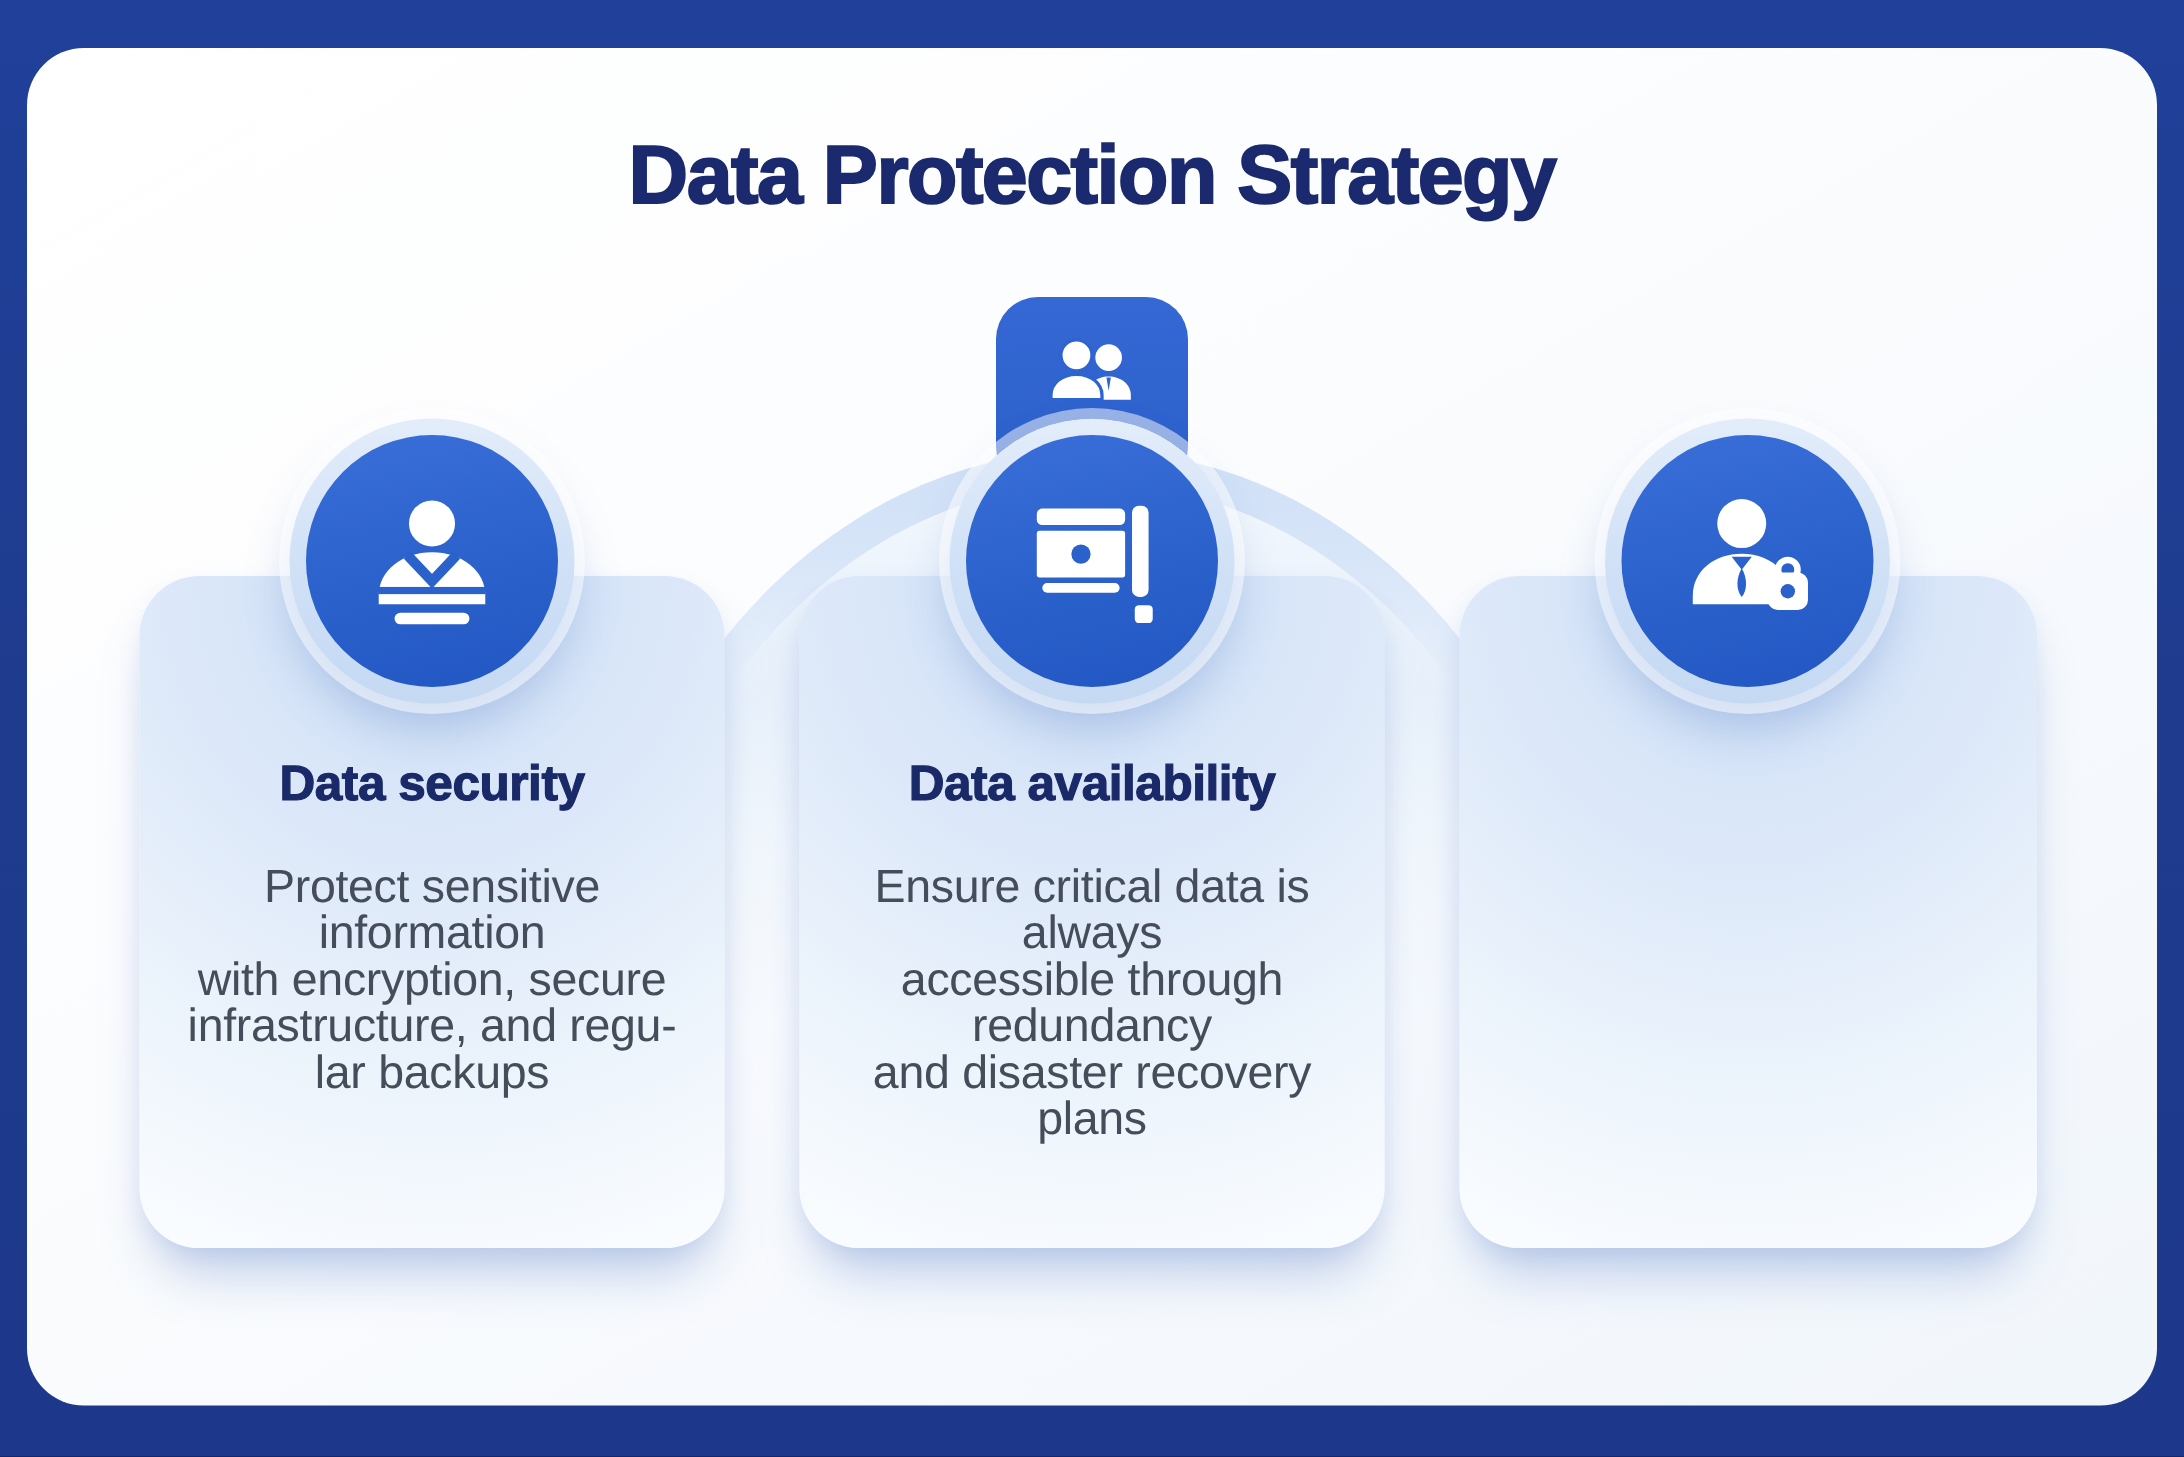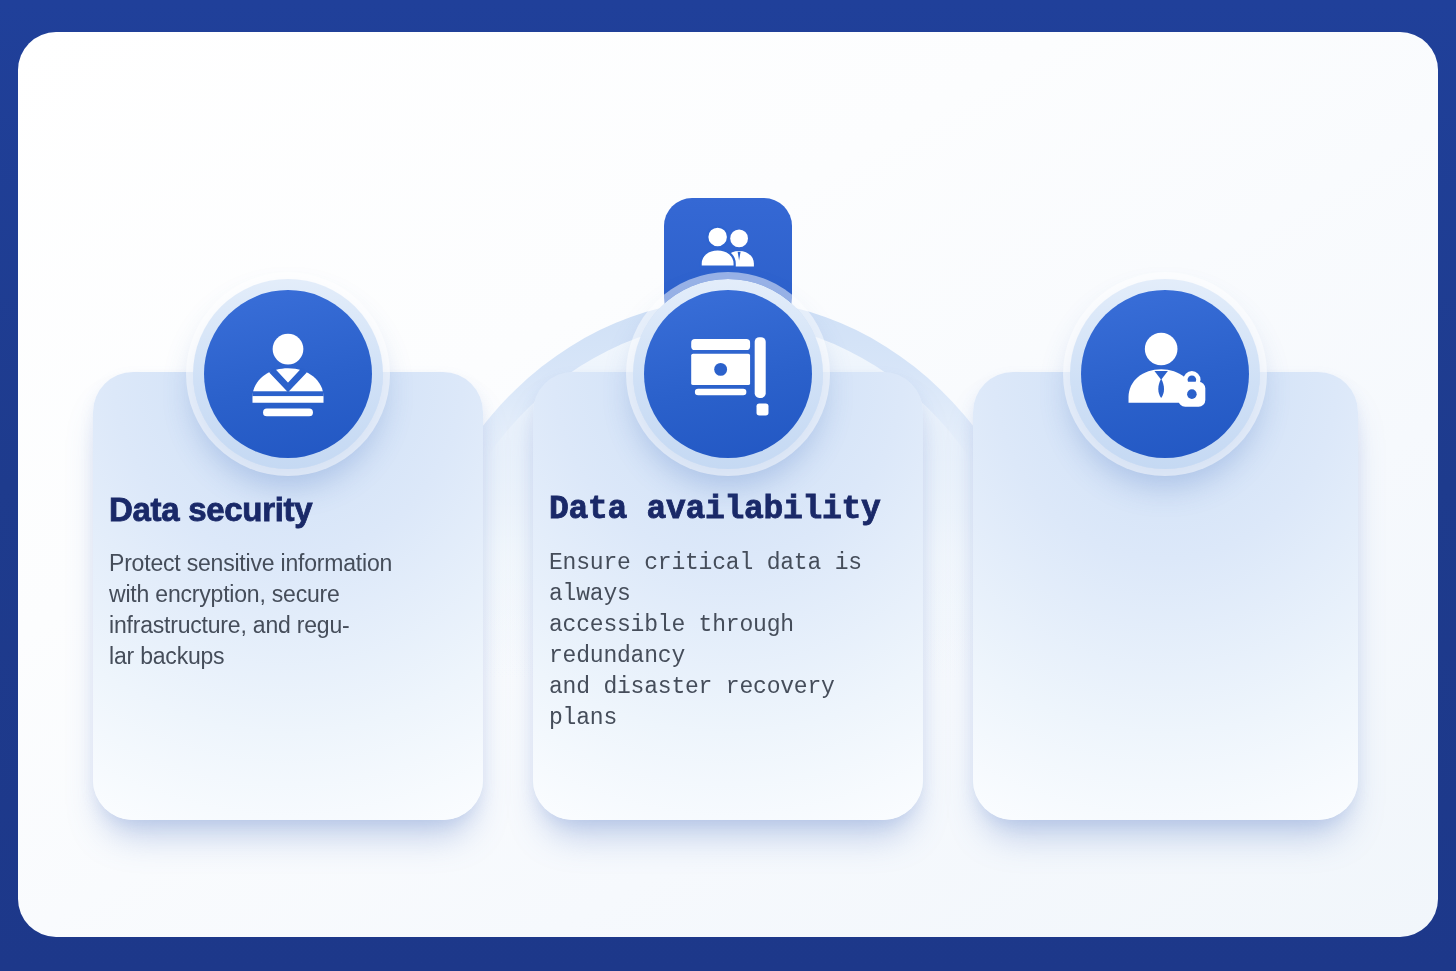--- a/index.html
+++ b/index.html
@@ -35,35 +35,35 @@
   
   .badge{
     position:absolute;left:664px;top:198px;width:128px;height:128px;
     border-radius:28px;z-index:2;
     background:linear-gradient(180deg,#3568d4 0%,#2b5fc9 100%);
     display:flex;justify-content:center;align-items:flex-start;
   }
   .badge svg{margin-top:22px;}
   
   .card{
-    position:absolute;top:372px;width:390px;height:448px;
+    position:absolute;top:384px;width:390px;height:448px;
     border-radius:40px;z-index:3;box-sizing:border-box;
     background:radial-gradient(140% 130% at 50% 0%,#cddff6 0%,#dce8f9 32%,#eef5fc 62%,#fbfdff 85%,#ffffff 100%);
     box-shadow:0 26px 36px -12px rgba(88,124,196,.38),0 6px 14px rgba(120,150,210,.12);
-    text-align:left;padding:0 16px;
+    text-align:center;padding:0 16px;
   }
   .card-1{left:93px;}
-  .card-2{left:533px;font-family:Liberation Mono, monospace;}
+  .card-2{left:533px;}
   .card-3{left:973px;width:385px;}
   .card-title{
     margin:118px 0 0 0;font-size:33px;font-weight:bold;line-height:40px;
     color:#1a2968;letter-spacing:-.3px;-webkit-text-stroke:.8px #1a2968;
   }
   .card-body{
-    margin:18px 0 0 0;font-size:23px;line-height:31px;color:#454d5a;
+    margin:33px 0 0 0;font-size:31px;line-height:31px;color:#454d5a;
     letter-spacing:-.2px;white-space:pre-line;
   }
   
   .medal{
     position:absolute;top:279px;width:190px;height:190px;border-radius:50%;z-index:4;
     background:linear-gradient(180deg,#e3edfa 0%,#cfe0f6 55%,#c5d9f3 100%);
     box-shadow:0 0 0 7px rgba(255,255,255,.5),0 18px 30px rgba(70,110,190,.28);
   }
   .medal-1{left:193px;}
   .medal-2{left:633px;}
@@ -73,20 +73,21 @@
     background:linear-gradient(168deg,#3a6fd9 0%,#2b61cb 55%,#2257c3 100%);
     display:flex;align-items:center;justify-content:center;
   }
 </style>
 </head>
 <body>
 
 <div id="page">
   <div class="canvas"></div>
 
+  <h1 class="main-title">Data Protection Strategy</h1>
 
   <div class="dome">
     <div class="dome-inner"></div>
   </div>
 
   <div class="badge">
     <span>
       <svg width="74" height="56" viewBox="0 0 100 72" fill="#ffffff">
         <circle cx="65" cy="23" r="12"></circle>
         <path d="M65,40 C54,40 45,47 45,57 L45,61 L85,61 L85,57 C85,47 76,40 65,40 Z"></path>

